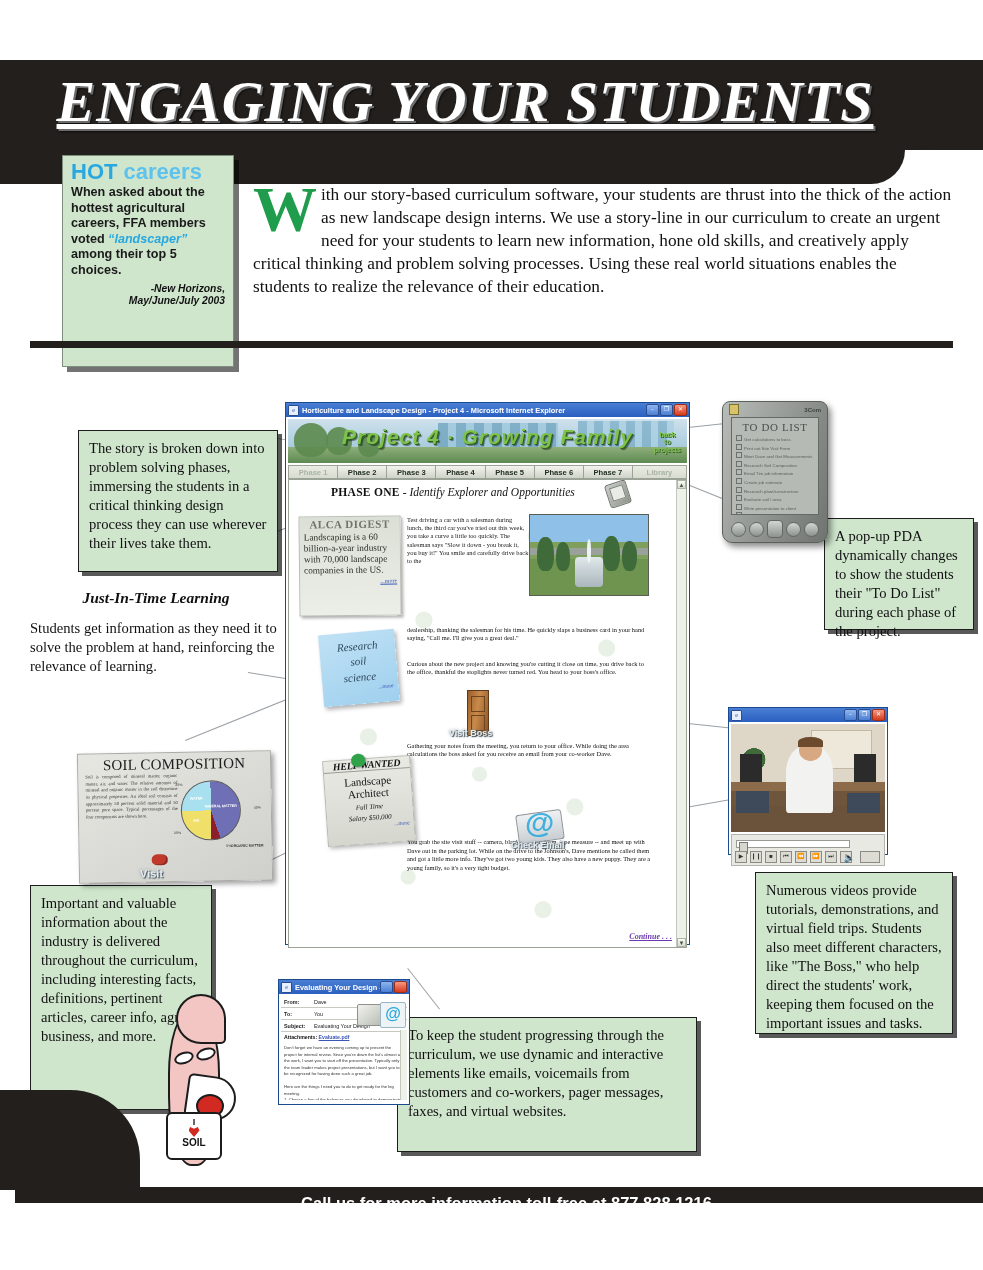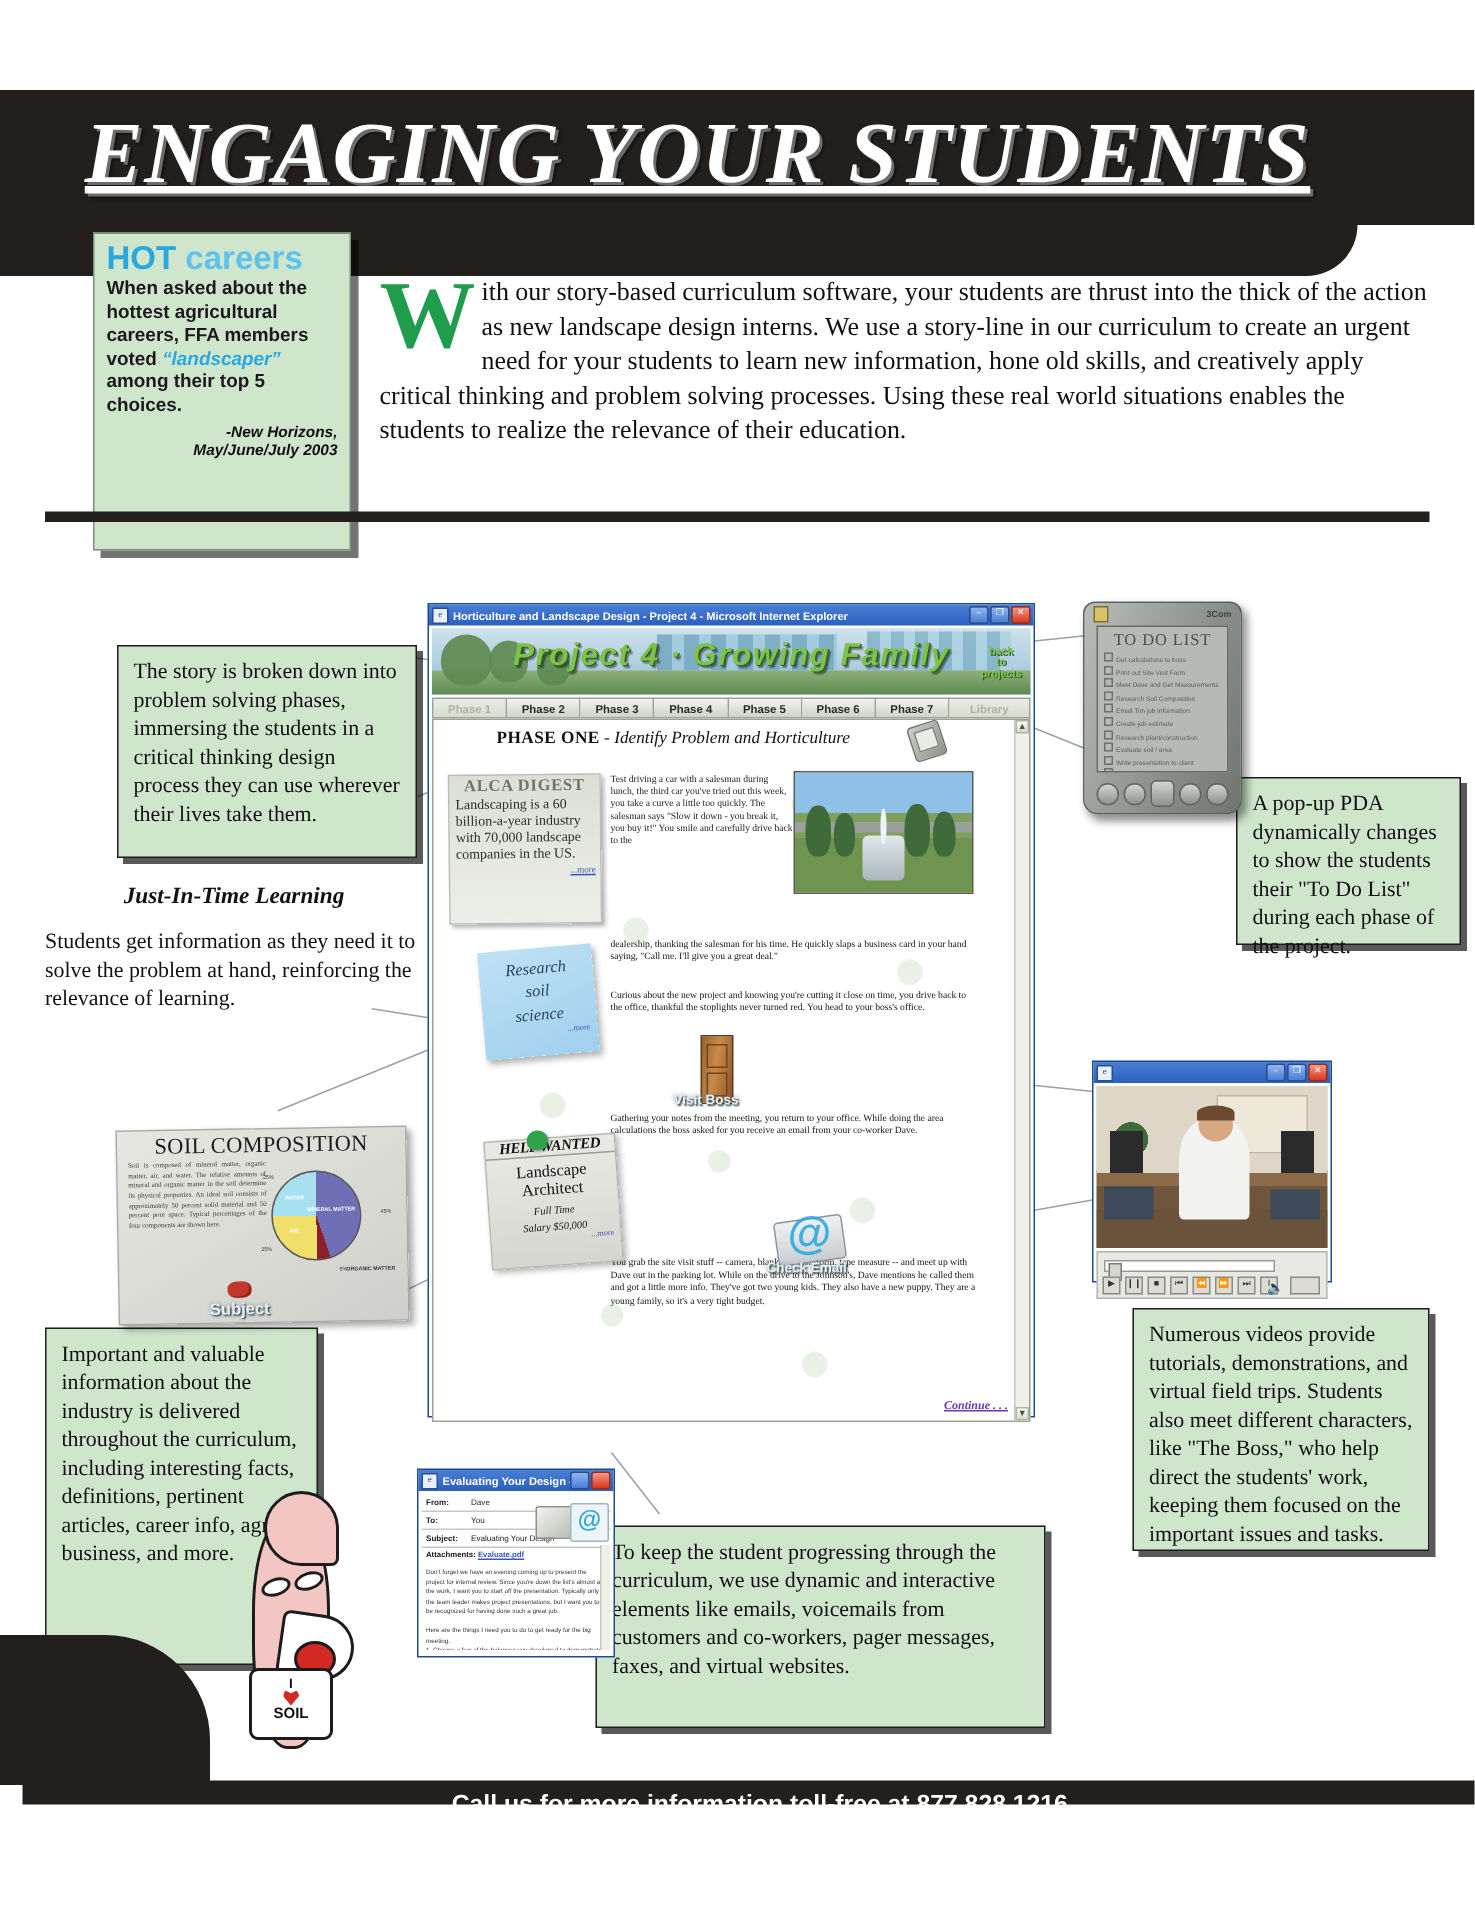--- a/index.html
+++ b/index.html
@@ -377,21 +377,21 @@
       <div class="pt">Phase 5</div>
       <div class="pt">Phase 6</div>
       <div class="pt">Phase 7</div>
       <div class="pt lib">Library</div>
     </div>
 
     <div class="ie-body">
       <div class="watermark"></div>
 
       <div class="phase-head">
-        <b>PHASE ONE</b><i> - Identify Problem and Horticulture</i>
+        <b>PHASE ONE</b><i> - Identify Explorer and Opportunities</i>
       </div>
       <div class="pda-mini"></div>
 
       <div class="clip" id="digest">
         <div class="hdr">ALCA DIGEST</div>
         <div class="txt">Landscaping is a 60 billion-a-year industry with 70,000 landscape companies in the US.</div>
         <div class="more">...more</div>
       </div>
 
       <div class="photo">
@@ -563,21 +563,21 @@
     <div class="pie"></div>
     <div class="plabel" style="right:34px;top:52px;">MINERAL MATTER</div>
     <div class="plabel" style="right:68px;top:44px;">WATER</div>
     <div class="plabel" style="right:72px;top:66px;">AIR</div>
     <div class="pct" style="right:10px;top:54px;">45%</div>
     <div class="pct" style="right:88px;top:30px;">25%</div>
     <div class="pct" style="right:90px;top:78px;">25%</div>
     <div class="pct" style="right:40px;top:92px;">5%</div>
     <div class="plabel" style="right:8px;top:92px;color:#333;">ORGANIC MATTER</div>
     <div class="bow"></div>
-    <div class="ret">Subject</div>
+    <div class="ret">Visit</div>
   </div>
 
   <div id="worm">
     <div class="w-body"></div>
     <div class="w-neck"></div>
     <div class="w-eye" style="left:34px;top:62px;transform:rotate(-18deg);"></div>
     <div class="w-eye" style="left:56px;top:58px;transform:rotate(-18deg);"></div>
     <div class="w-mouth"></div>
     <div class="w-tongue"></div>
     <div class="w-shirt">

